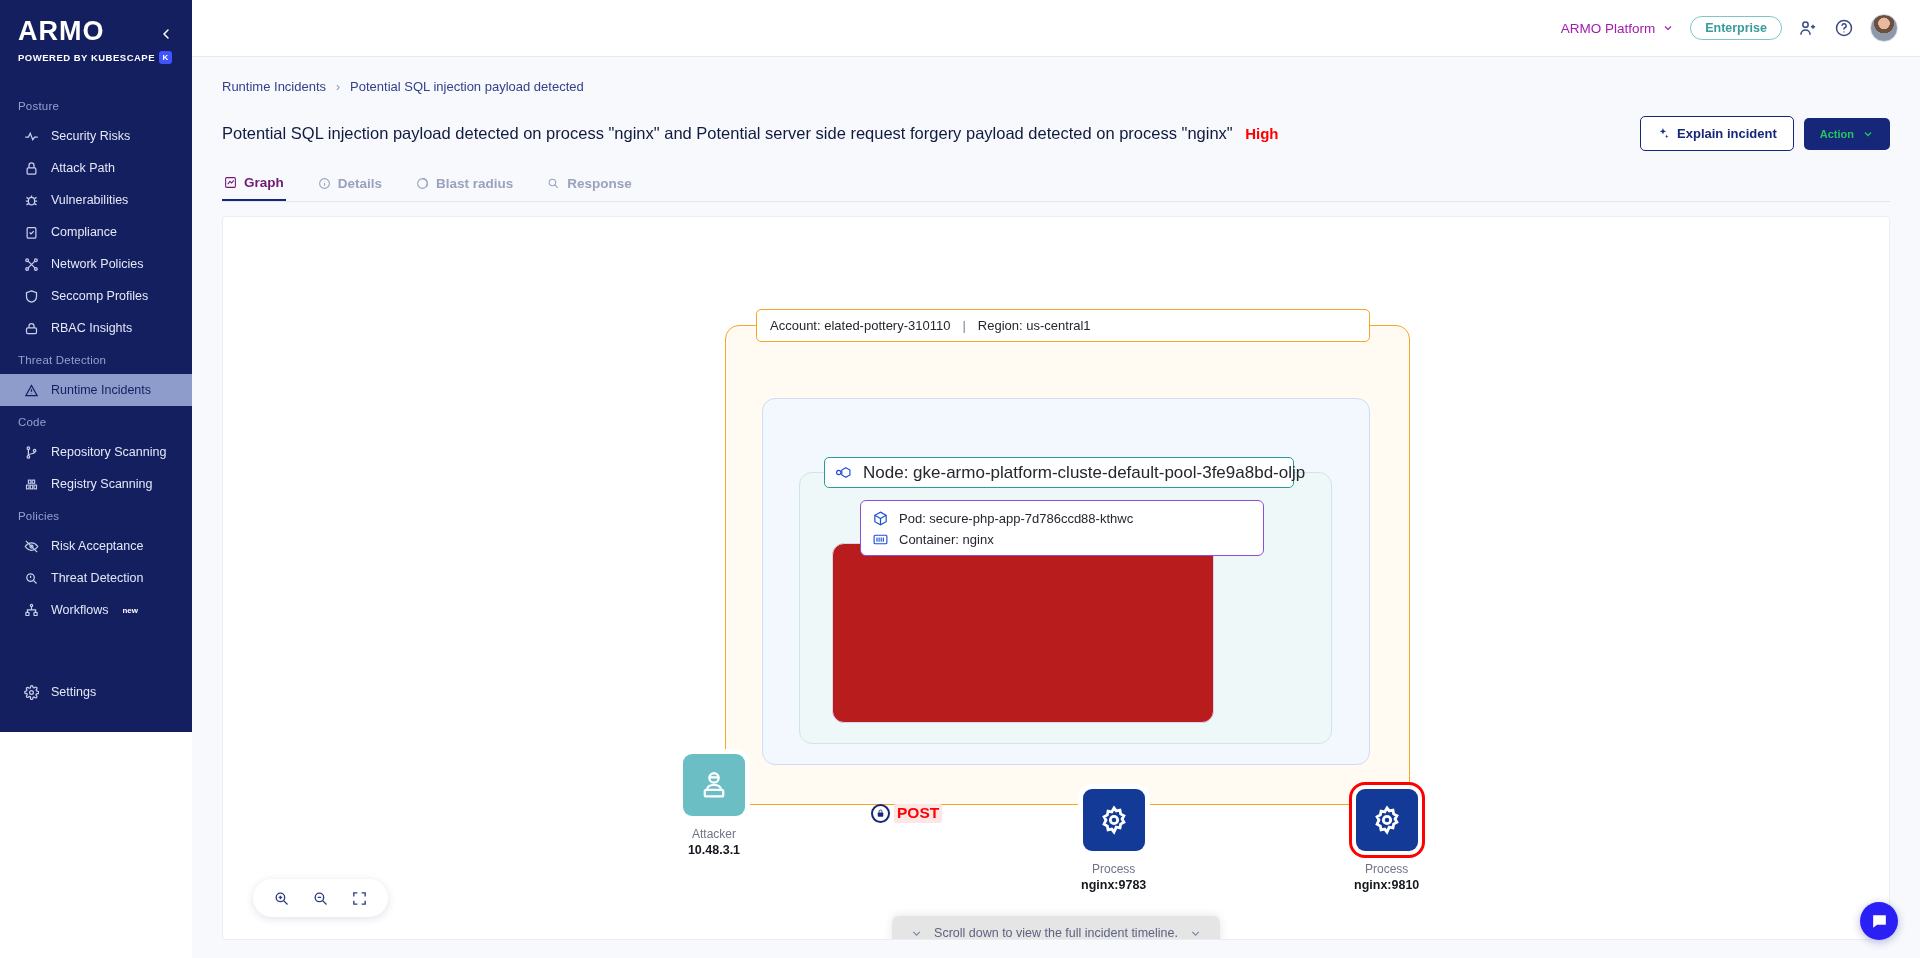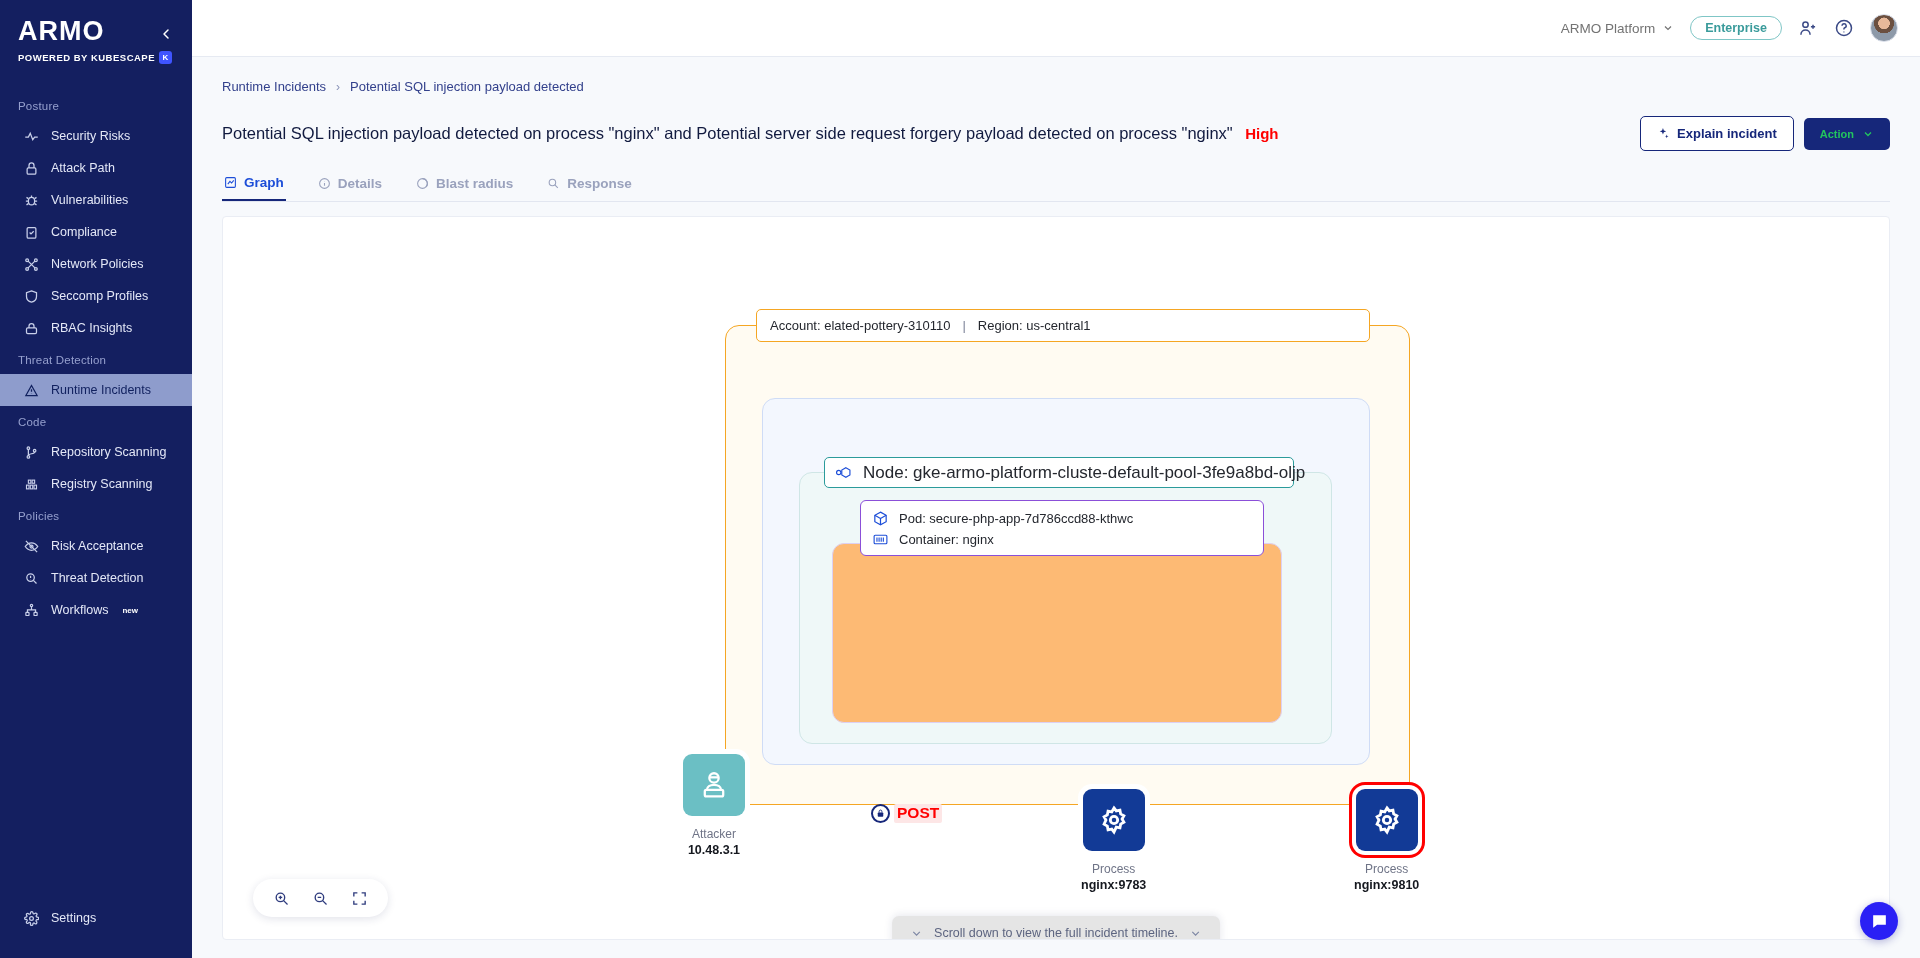--- a/index.html
+++ b/index.html
@@ -5,21 +5,21 @@
   * { box-sizing: border-box; margin: 0; padding: 0; }
   html, body {
     width: 1920px; height: 958px;
     font-family: "Liberation Sans", sans-serif;
     background: #ffffff; overflow: hidden;
   }
   body { display: flex; }
 
   
   .sidebar {
-    width: 192px; height: 958px; background: #141F60;
+    width: 192px; height: 732px; background: #141F60;
     flex: 0 0 192px; position: relative; color: #fff;
   }
   .brand { padding: 18px 0 0 18px; position: relative; }
   .brand-logo {
     font-size: 27px; font-weight: bold; letter-spacing: 1px;
     color: #ffffff; line-height: 1;
   }
   .brand-sub {
     font-size: 9.5px; font-weight: bold; letter-spacing: 0.5px;
     color: #ffffff; margin-top: 6px; display: flex; align-items: center; gap: 4px;
@@ -56,21 +56,21 @@
   .main { flex: 1; height: 958px; display: flex; flex-direction: column;
           background: #F7F9FC; position: relative; overflow: hidden; }
 
   .topbar {
     height: 57px; background: #ffffff; border-bottom: 1px solid #E6EAF2;
     display: flex; align-items: center; justify-content: flex-end;
     padding-right: 22px; gap: 16px; flex: 0 0 57px;
   }
   .platform-select {
     display: flex; align-items: center; gap: 7px;
-    font-size: 13.5px; color: #737373; cursor: pointer;
+    font-size: 13.5px; color: #a21caf; cursor: pointer;
   }
   .enterprise-pill {
     border: 1.4px solid #7fc6c6; color: #3a9b9b; border-radius: 14px;
     padding: 4px 14px; font-size: 12.5px; font-weight: bold; cursor: pointer;
   }
   .top-ico { width: 20px; height: 20px; color: #3b4a86; cursor: pointer; }
   .avatar {
     width: 28px; height: 28px; border-radius: 50%; cursor: pointer;
     background: radial-gradient(circle at 50% 32%, #e8b99a 0 26%, #6b4f3f 27% 45%, #8d99a8 46% 100%);
     border: 1px solid #d8dde8; overflow: hidden; position: relative;
@@ -98,21 +98,21 @@
   .btn-primary {
     background: #16277a; color: #22c55e; border: none; border-radius: 5px;
     padding: 10px 16px; font-size: 11px; font-weight: bold; cursor: pointer;
     display: flex; align-items: center; gap: 8px;
   }
 
   .tabs { display: flex; gap: 30px; margin-top: 18px;
           border-bottom: 1px solid #E2E6F0; }
   .tab { display: flex; align-items: center; gap: 7px; padding: 6px 2px 9px 2px;
          font-size: 13.5px; color: #9aa2bd; cursor: pointer; font-weight: bold; }
-  .tab.active { color: #1d4ed8; border-bottom: 2.4px solid #16277a; }
+  .tab.active { color: #701a75; border-bottom: 2.4px solid #16277a; }
   .tab svg { width: 13px; height: 13px; }
 
   
   .canvas {
     flex: 1; background: #ffffff; border: 1px solid #EAEDF4; border-radius: 4px;
     margin-top: 14px; margin-bottom: 18px; position: relative; overflow: hidden;
   }
 
   .acct-box {
     position: absolute; left: 502px; top: 108px; width: 685px; height: 480px;
@@ -142,22 +142,22 @@
     border: 1.4px solid #cfe6e6; border-radius: 13px; background: #EFF8F8;
   }
   .node-label {
     position: absolute; left: 24px; top: -16px; width: 470px; height: 31px;
     background: #ffffff; border: 1.6px solid #2B9B9B; border-radius: 5px;
     display: flex; align-items: center; padding-left: 10px; gap: 9px;
     font-size: 17px; color: #24272e; white-space: nowrap;
   }
 
   .pod-box {
-    position: absolute; left: 32px; top: 70px; width: 450px; height: 180px;
-    border: 1.2px solid #ddd0f2; border-radius: 12px; background: #fdba74;
+    position: absolute; left: 32px; top: 70px; width: 382px; height: 180px;
+    border: 1.2px solid #ddd0f2; border-radius: 12px; background: #b91c1c;
   }
   .pod-label {
     position: absolute; left: 27px; top: -44px; width: 404px; height: 56px;
     background: #ffffff; border: 1.8px solid #8B4FD8; border-radius: 6px;
     display: flex; flex-direction: column; justify-content: center;
     padding-left: 11px; gap: 5px; font-size: 13px; color: #24272e;
   }
   .pod-line { display: flex; align-items: center; gap: 10px; }
 
   .ico-blue { color: #1D4ED8; display: inline-flex; }

